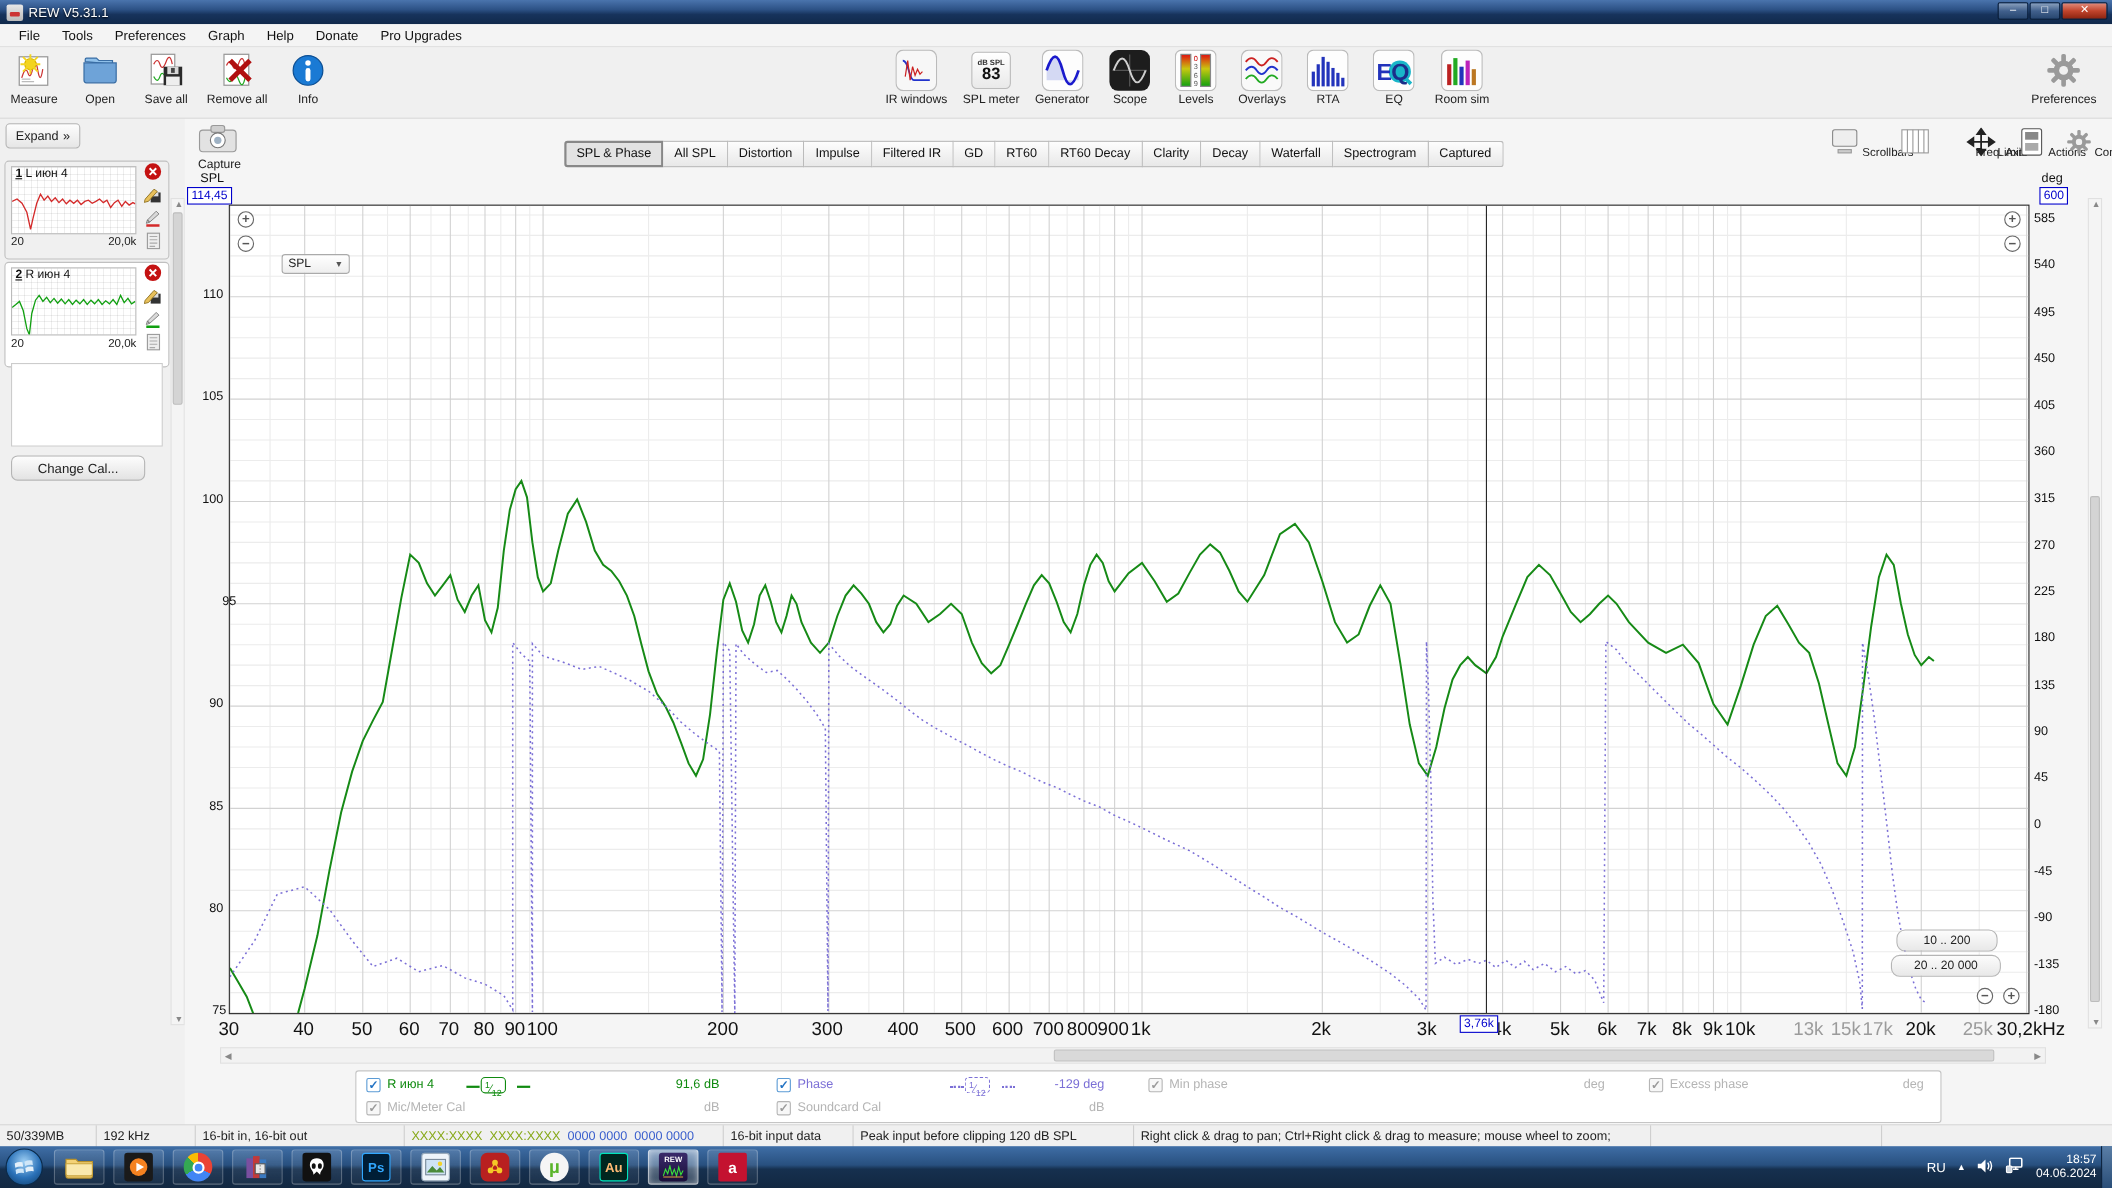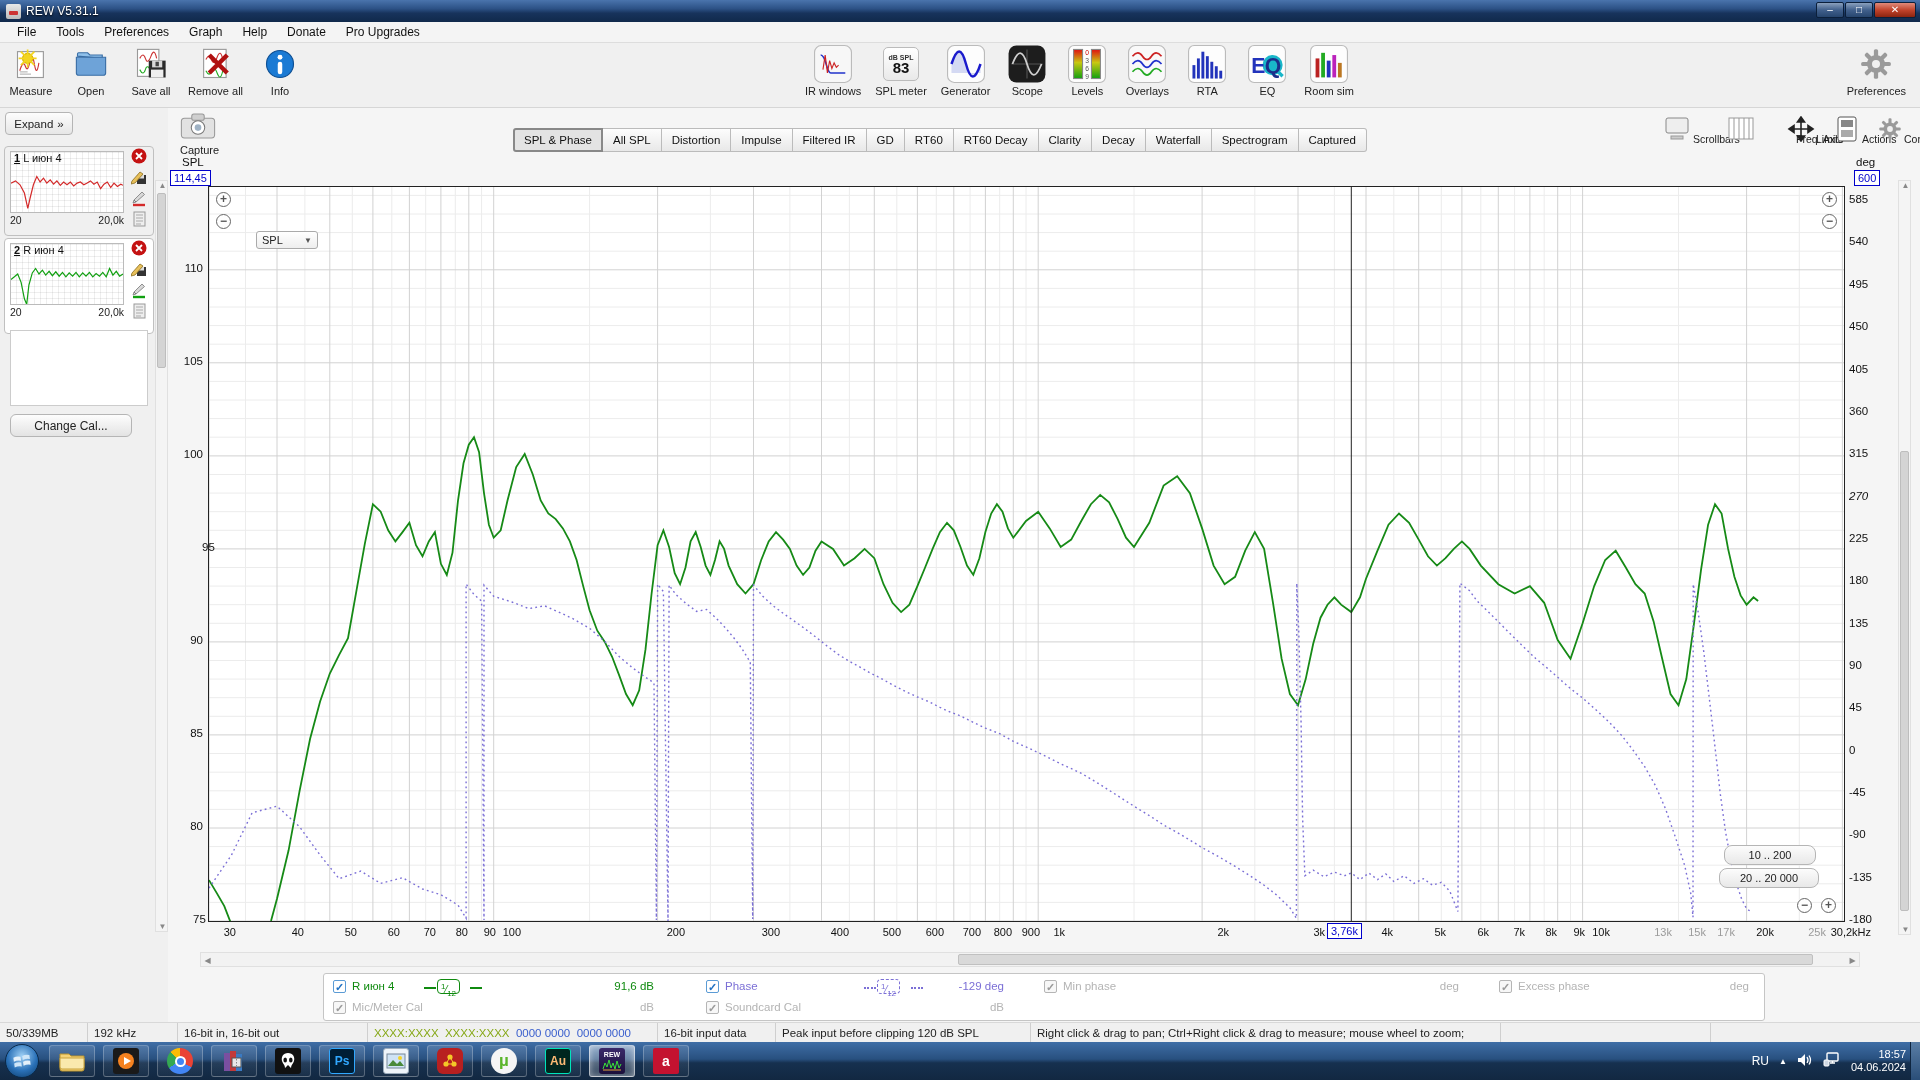--- a/index.html
+++ b/index.html
@@ -68,21 +68,21 @@
   .tab:first-child { border-left:1px solid #bbb; border-radius:3px 0 0 3px; }
   .tab:last-child { border-radius:0 3px 3px 0; }
   .tab.selected { background:#e3e3e3; border:2px solid #888; padding:0 9px; }
   .viewbtn { position:absolute; top:0; width:64px; display:flex; flex-direction:row; align-items:flex-end; }
   .viewbtn .lbl { font-size:10.5px; margin-top:1px; white-space:nowrap; }
 
   #plot-wrap { position:absolute; left:40px; top:78px; width:1637px; height:736px; background:#fff; border:1px solid #222; }
   #plot-svg { position:absolute; left:0; top:0; }
   .ytick-l { position:absolute; width:34px; text-align:right; font-size:11.5px; color:#111; }
   .ytick-r { position:absolute; width:40px; text-align:left; font-size:11.5px; color:#111; }
-  .xtick { position:absolute; width:56px; text-align:right; font-size:11px; color:#111; }
+  .xtick { position:absolute; width:56px; text-align:center; font-size:17px; color:#111; }
   .xtick.gray { color:#9b9b9b; }
   .axis-title { position:absolute; font-size:11.5px; color:#111; }
   .limit-box { position:absolute; border:1px solid #0000cc; color:#0000cc; background:#fff; font-size:11px;
     padding:0 3px; height:16px; line-height:15px; }
   .zoombtn { position:absolute; width:15px; height:15px; border:1.5px solid #666; border-radius:50%; background:#fefefe;
     color:#555; font-size:12px; line-height:12px; text-align:center; font-weight:bold; }
   #trace-select { position:absolute; left:47px; top:44px; width:62px; height:18px; border:1px solid #aaa; border-radius:3px;
     background:linear-gradient(#fff,#eee); font-size:11px; display:flex; align-items:center; padding:0 5px; justify-content:space-between;}
   .range-btn { position:absolute; height:20px; border:1px solid #b5b5b5; border-radius:8px; background:linear-gradient(#fcfcfc,#e8e8e8);
     font-size:11px; display:flex; align-items:center; justify-content:center; }
@@ -563,21 +563,21 @@
         <div class="ytick-l" style="left: 1px; top: 805px; padding-left: 24px;">75</div>
       </div>
     <div id="yticks-right">
         <div class="ytick-r" style="left: 1681px; top: 85px;">585</div>
         <div class="ytick-r" style="left: 1681px; top: 127px;">540</div>
         <div class="ytick-r" style="left: 1681px; top: 170px;">495</div>
         <div class="ytick-r" style="left: 1681px; top: 212px;">450</div>
         <div class="ytick-r" style="left: 1681px; top: 255px;">405</div>
         <div class="ytick-r" style="left: 1681px; top: 297px;">360</div>
         <div class="ytick-r" style="left: 1681px; top: 339px;">315</div>
-        <div class="ytick-r" style="left: 1681px; top: 382px; font-style: italic;">270</div>
+        <div class="ytick-r" style="left: 1681px; top: 382px;">270</div>
         <div class="ytick-r" style="left: 1681px; top: 424px;">225</div>
         <div class="ytick-r" style="left: 1681px; top: 466px;">180</div>
         <div class="ytick-r" style="left: 1681px; top: 509px;">135</div>
         <div class="ytick-r" style="left: 1681px; top: 551px;">90</div>
         <div class="ytick-r" style="left: 1681px; top: 593px;">45</div>
         <div class="ytick-r" style="left: 1681px; top: 636px;">0</div>
         <div class="ytick-r" style="left: 1681px; top: 678px;">-45</div>
         <div class="ytick-r" style="left: 1681px; top: 720px;">-90</div>
         <div class="ytick-r" style="left: 1681px; top: 763px;">-135</div>
         <div class="ytick-r" style="left: 1681px; top: 805px;">-180</div>

